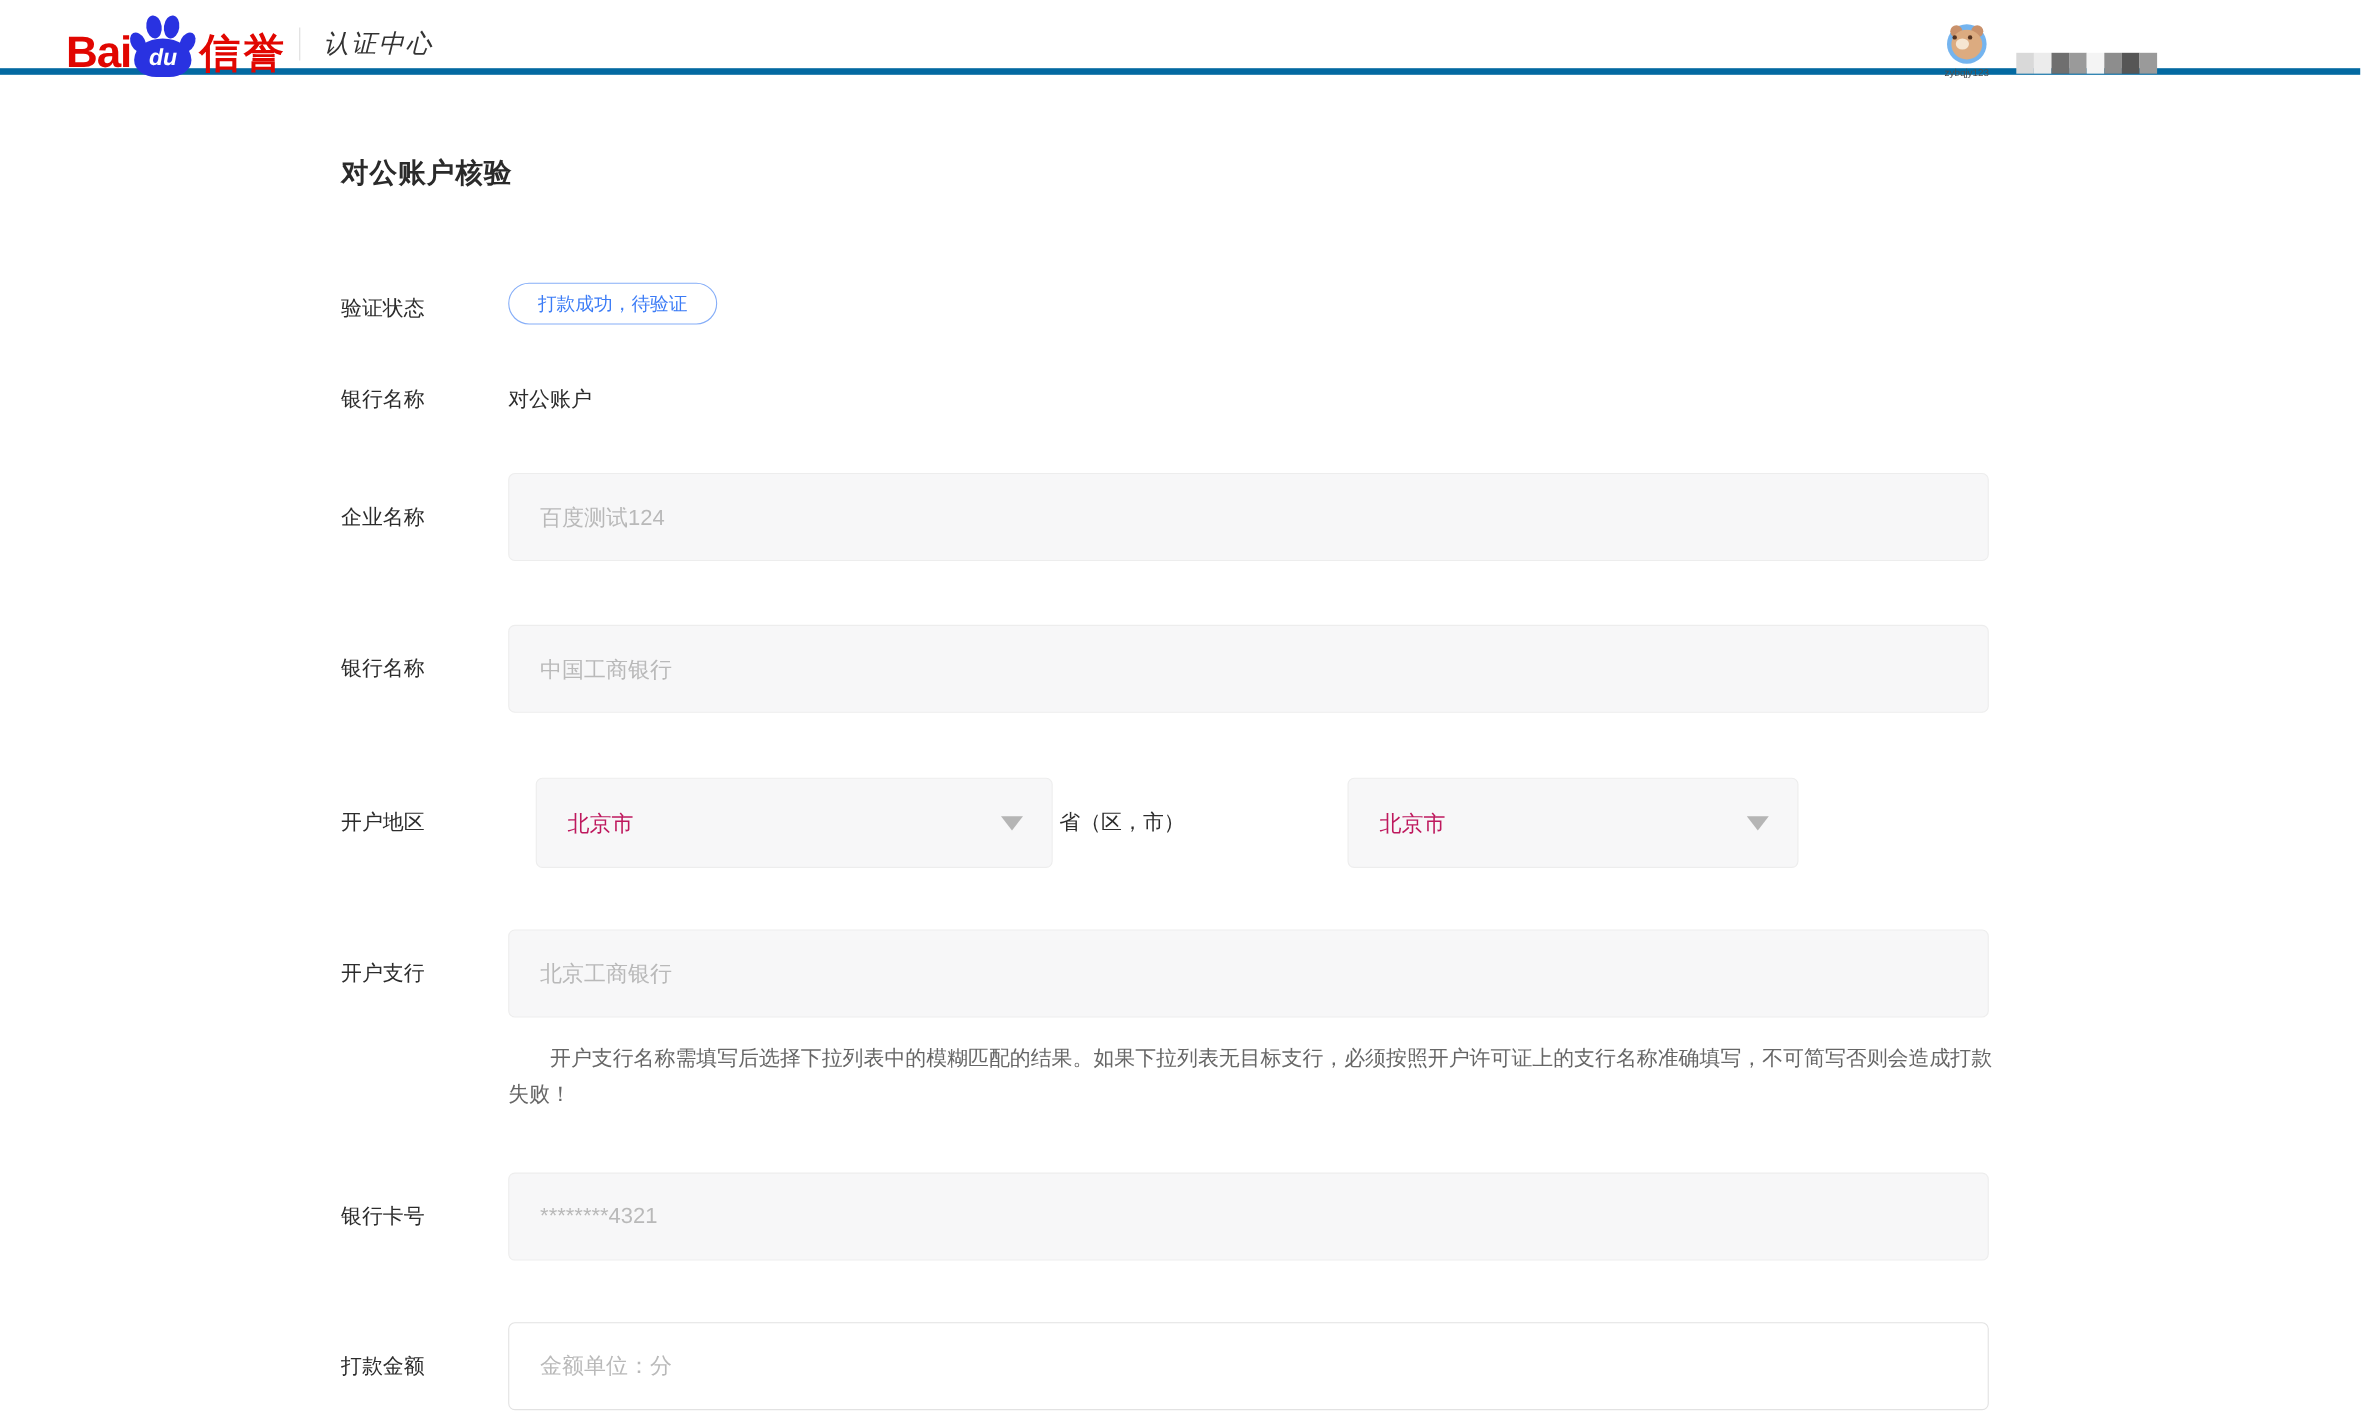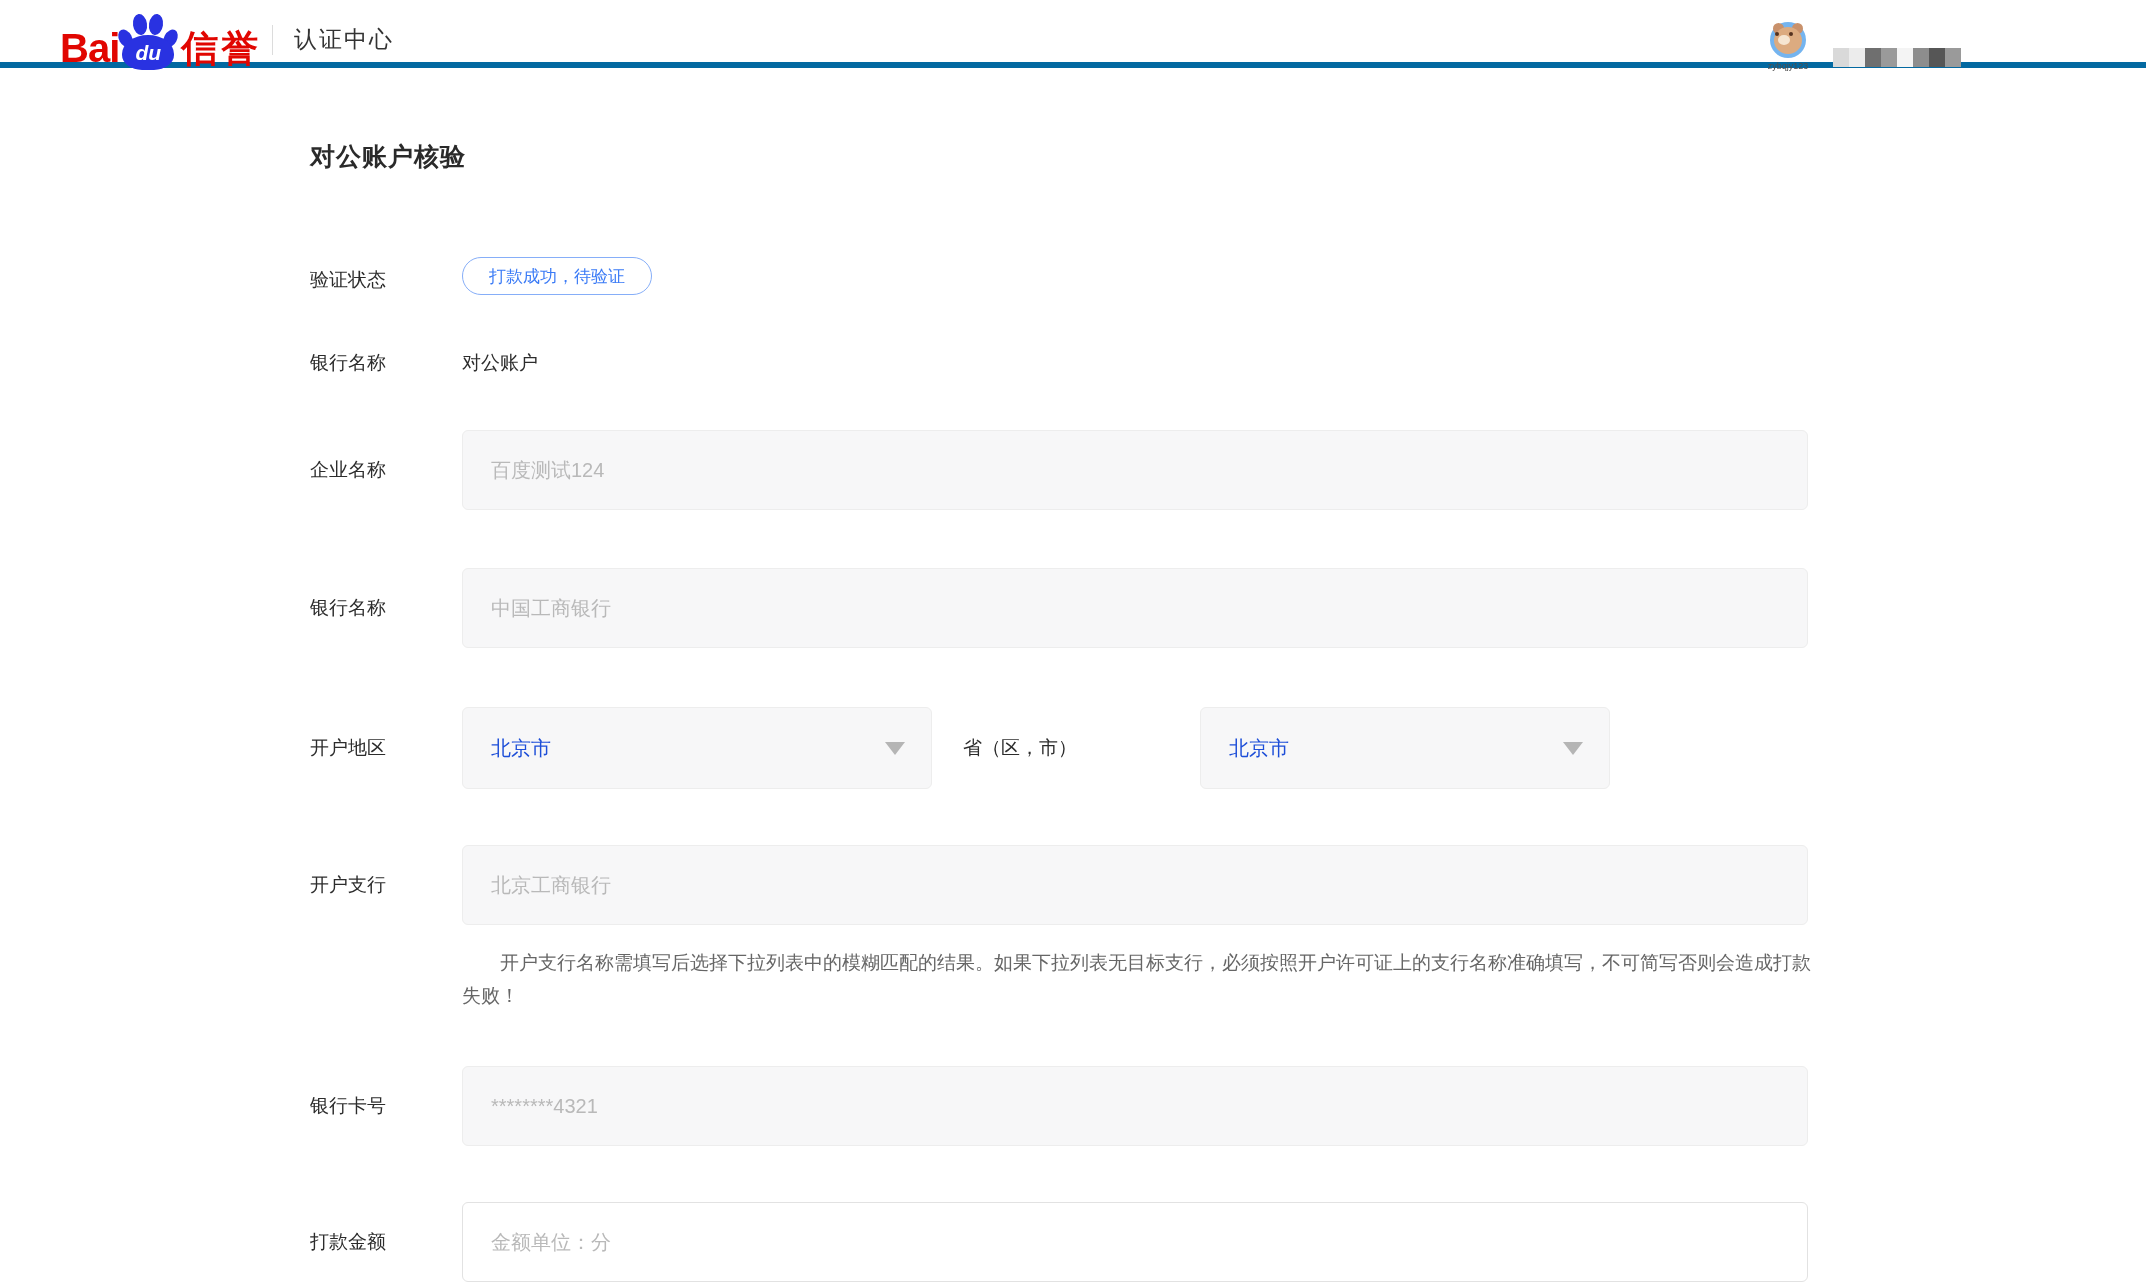--- a/index.html
+++ b/index.html
@@ -15,21 +15,21 @@
   .toe { position:absolute; background:#2932e1; border-radius:50%; }
   .toe1 { width:13px; height:19px; left:0;  top:15px; transform:rotate(-28deg); }
   .toe2 { width:14px; height:21px; left:14px; top:0; transform:rotate(-8deg); }
   .toe3 { width:14px; height:21px; left:30px; top:0; transform:rotate(8deg); }
   .toe4 { width:13px; height:19px; right:0; top:15px; transform:rotate(28deg); }
   .paw-pad { position:absolute; left:3px; bottom:0; width:52px; height:35px; background:#2932e1;
              border-radius:26px 26px 20px 20px / 19px 19px 15px 15px; display:flex; align-items:center; justify-content:center; }
   .paw-du { color:#fff; font-weight:bold; font-size:21px; font-style:italic; }
   .logo-suffix { font-size:37px; line-height:34px; font-weight:bold; color:#e10601; letter-spacing:3px; margin-left:2px; }
   .hdr-divider { position:absolute; left:272px; top:25px; width:1px; height:30px; background:#dcdcdc; }
-  .hdr-title { position:absolute; left:294px; top:24px; font-size:23px; color:#333; letter-spacing:2px; }
+  .hdr-title { position:absolute; left:294px; top:24px; font-size:23px; color:#333; letter-spacing:2px;font-style:italic; }
 
   .user-area { position:absolute; left:1764px; top:22px; width:48px; text-align:center; cursor:pointer; }
   .avatar { position:relative; width:36px; height:36px; margin:0 auto; border-radius:50%; background:#74b4ef; }
   .bear-ear { position:absolute; width:11px; height:11px; border-radius:50%; background:#c9916b; top:1px; }
   .ear-l { left:3px; } .ear-r { right:3px; }
   .bear-head { position:absolute; left:4px; top:5px; width:28px; height:27px; border-radius:50%; background:#dcab80; }
   .bear-muzzle { position:absolute; left:8px; top:13px; width:12px; height:10px; border-radius:50%; background:#f6e6d2; }
   .bear-eye { position:absolute; width:4px; height:4px; border-radius:50%; background:#54321f; top:10px; }
   .eye-l { left:5px; } .eye-r { left:19px; }
   .username { font-size:9px; color:#4d4d4d; margin-top:3px; white-space:nowrap; }
@@ -44,21 +44,21 @@
 
   .badge { position:absolute; left:462px; top:257px; height:38px; line-height:38px; padding:0 26px;
            border:1px solid #86aef8; border-radius:20px; color:#3b7bf6; font-size:17px; background:#fff; white-space:nowrap; }
 
   .field { position:absolute; left:462px; width:1346px; height:80px; background:#f7f7f8; border:1px solid #ededed;
            border-radius:6px; font-size:20px; color:#b9b9b9; padding:0 28px; font-family:inherit; outline:none; }
   .field.amount { background:#fff; border:1px solid #e2e2e2; color:#333; }
   .field.amount::placeholder { color:#b9b9b9; opacity:1; }
 
   .select { position:absolute; height:82px; background:#f7f7f8; border:1px solid #ededed; border-radius:6px;
-            display:flex; align-items:center; padding:0 28px; font-size:20px; color:#1d4ed8; cursor:pointer; }
+            display:flex; align-items:center; padding:0 28px; font-size:20px; color:#be185d; cursor:pointer;margin-left:25px; }
   .select-province { left:462px; top:707px; width:470px; }
   .select-city { left:1200px; top:707px; width:410px; }
   .caret { position:absolute; right:26px; top:50%; margin-top:-6px; width:0; height:0;
            border-left:10px solid transparent; border-right:10px solid transparent; border-top:13px solid #b5b5b5; }
 
   .region-mid { position:absolute; left:963px; top:735px; font-size:19px; color:#2c2c2c; }
 
   .help { position:absolute; left:462px; top:946px; width:1352px; font-size:19px; line-height:33px;
           color:#666; text-indent:2em; }
 </style>

